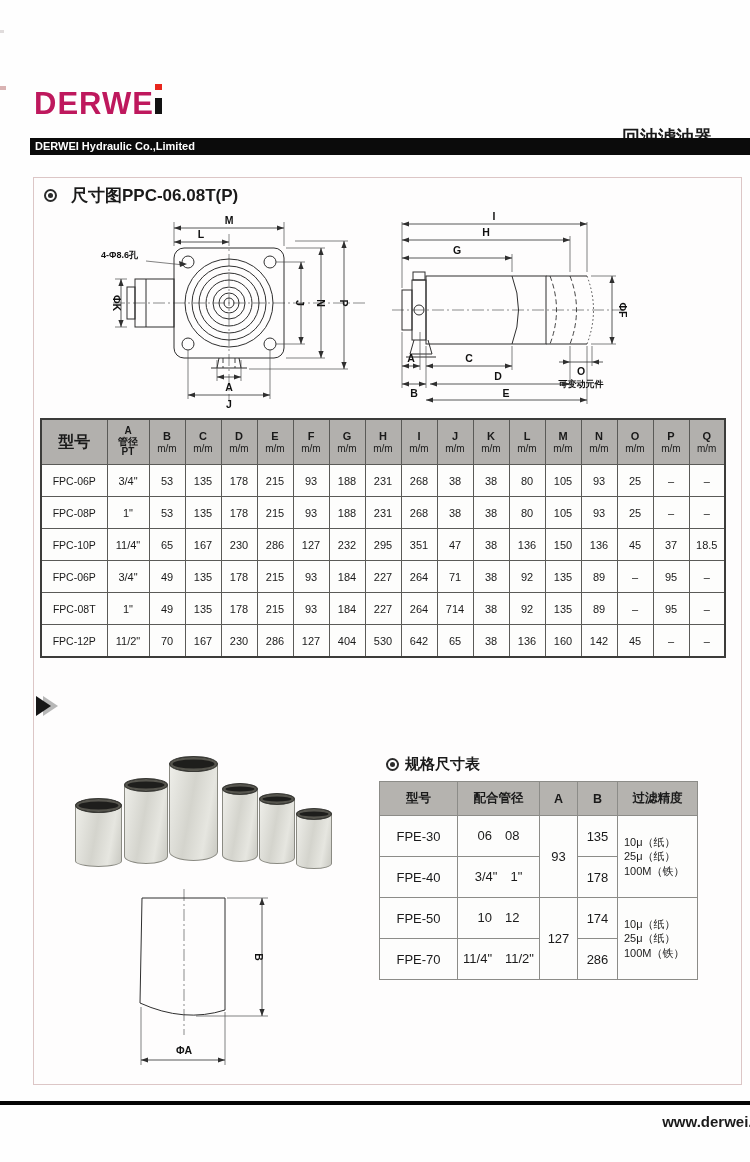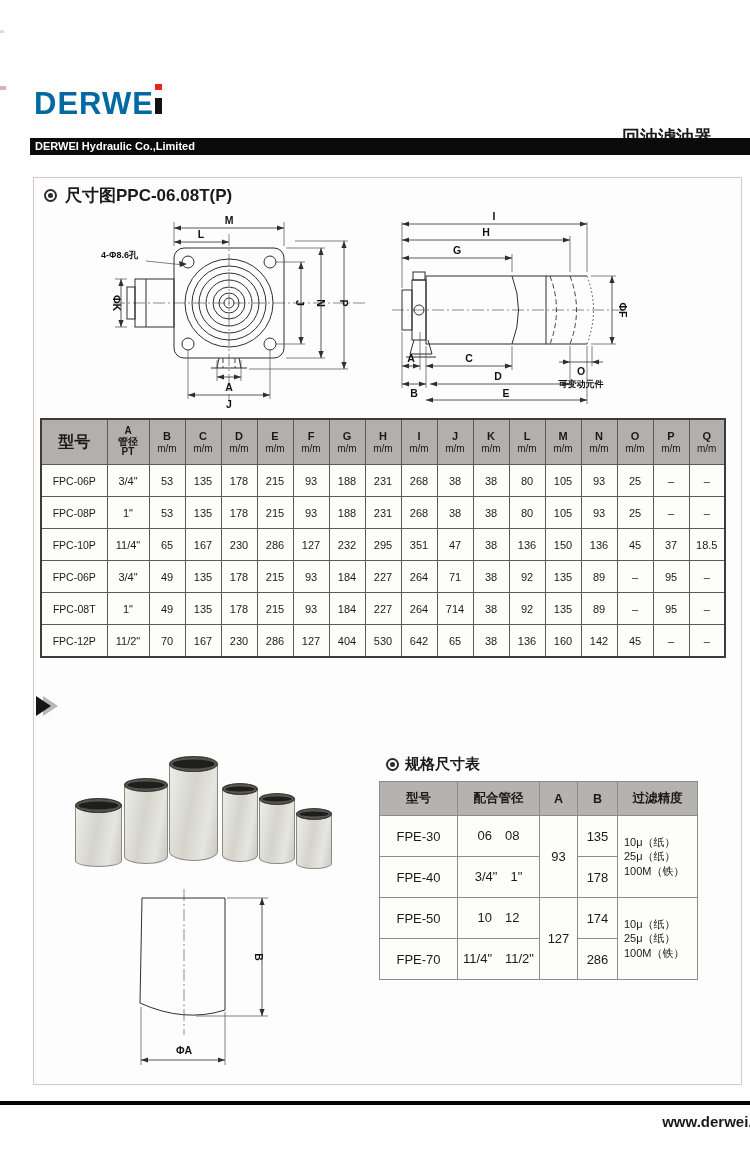--- a/index.html
+++ b/index.html
@@ -3,30 +3,30 @@
 <meta charset="utf-8">
 <style>
   html,body{margin:0;padding:0;}
   body{width:750px;height:1162px;position:relative;background:#fefefe;
        font-family:"Liberation Sans","DejaVu Sans",sans-serif;color:#1a1a1a;overflow:hidden;}
   .abs{position:absolute;}
   
   .mark1{left:0;top:86px;width:6px;height:4px;background:#d9b3b3;}
   .mark2{left:0;top:30px;width:4px;height:3px;background:#e0dcdc;}
   
-  .logo{left:34px;top:88px;font-size:31px;font-weight:bold;letter-spacing:1px;color:#0369a1;line-height:1;}
+  .logo{left:34px;top:88px;font-size:31px;font-weight:bold;letter-spacing:1px;color:#be185d;line-height:1;}
   .logo-i{display:inline-block;position:relative;width:10px;height:24px;vertical-align:baseline;}
   .logo-i .stem{position:absolute;left:1px;bottom:0;width:7px;height:16px;background:#121212;}
   .logo-i .dot{position:absolute;left:1px;top:-6px;width:7px;height:6px;background:#e8261d;}
   .product-title{right:38px;top:112px;font-size:18px;font-weight:bold;margin-top:13px;}
   .company-bar{left:30px;top:138px;width:720px;height:17px;background:#0b0b0b;color:#fff;
                font-size:11px;font-weight:bold;line-height:17px;padding-left:5px;box-sizing:border-box;}
   
   .content-box{left:33px;top:177px;width:707px;height:906px;border:1px solid #dcc6c6;background:#fefdfd;}
-  .sec-title{display:flex;align-items:center;gap:8px;font-weight:bold;}
+  .sec-title{display:flex;align-items:center;gap:14px;font-weight:bold;}
   .sec1-title{left:10px;top:6px;font-size:17px;}
   .spec-title{left:352px;top:577px;font-size:15px;gap:6px;}
   .bullet{display:inline-block;width:13px;height:13px;border:2px solid #2b2b2b;border-radius:50%;
           position:relative;box-sizing:border-box;background:#fff;flex:none;}
   .bullet .bdot{position:absolute;left:50%;top:50%;width:5px;height:5px;margin:-2.5px 0 0 -2.5px;
           border-radius:50%;background:#2b2b2b;}
   .sec2-title{left:2px;top:518px;font-size:19px;gap:14px;}
   .tri-wrap{display:inline-block;position:relative;width:24px;height:20px;flex:none;}
   .tri{position:absolute;top:0;width:0;height:0;border-top:10px solid transparent;
        border-bottom:10px solid transparent;}

